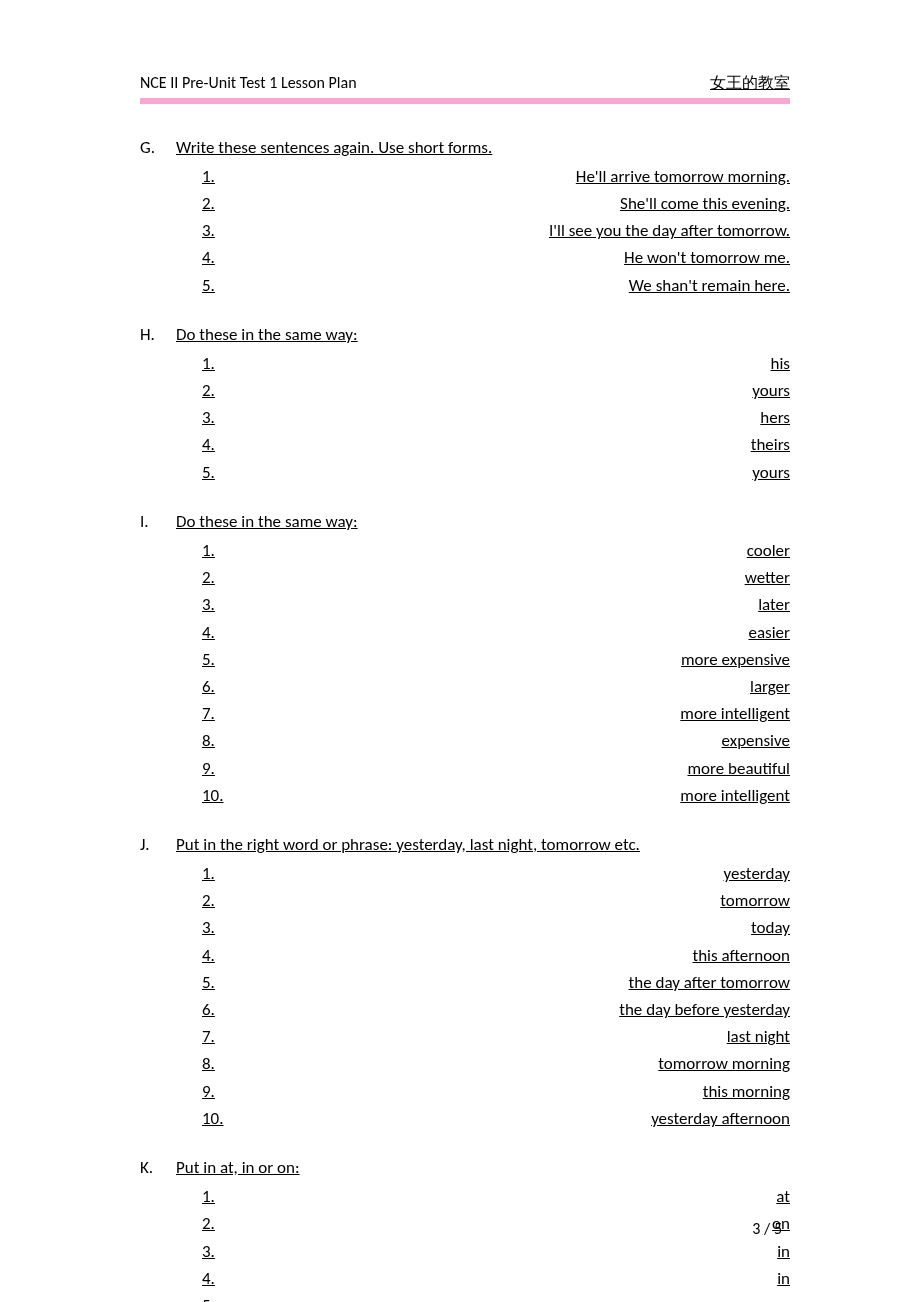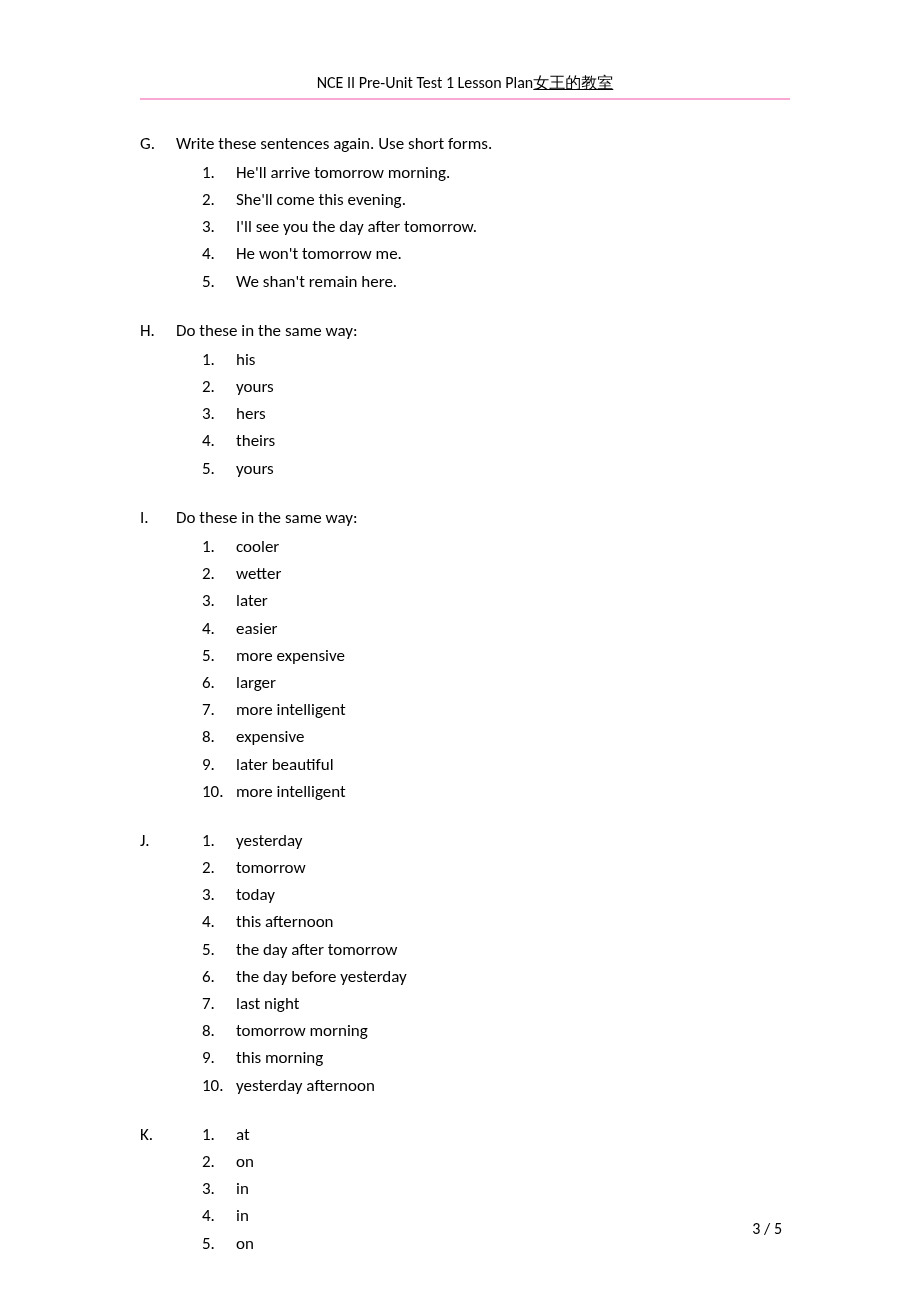--- a/index.html
+++ b/index.html
@@ -13,54 +13,56 @@
     width: 920px;
     height: 1302px;
     position: relative;
     box-sizing: border-box;
     padding: 70px 130px 0 140px;
     font-size: 17px;
     line-height: 1.6;
   }
   .header-row {
     display: flex;
-    justify-content: center;
-    border-bottom: 2px solid #f9a8d4;
+    justify-content: space-between;
+    border-bottom: 6px solid #f9a8d4;
     padding-bottom: 2px;
     margin-bottom: 30px;
     font-size: 16px;
   }
   .header-right {
     font-family: "Microsoft YaHei", "SimSun", sans-serif;
     text-decoration: underline;
   }
   .section {
     display: flex;
     margin-bottom: 22px;
   }
   .section-letter {
     width: 36px;
     flex-shrink: 0;
   }
   .section-body {
     flex: 1;
+    text-decoration: underline;
   }
   .prompt {
     margin-bottom: 2px;
   }
   .item-row {
     display: flex;
     padding-left: 26px;
   }
   .item-num {
     width: 34px;
     flex-shrink: 0;
   }
   .item-text {
     flex: 1;
+    text-align: right;
   }
   .page-number {
     position: absolute;
     bottom: 60px;
     right: 138px;
     font-size: 16px;
   }
 </style>
 </head>
 <body>
@@ -156,31 +158,32 @@
           <div class="item-row">
             <div class="item-num">7.</div>
             <div class="item-text">more intelligent</div>
           </div>
           <div class="item-row">
             <div class="item-num">8.</div>
             <div class="item-text">expensive</div>
           </div>
           <div class="item-row">
             <div class="item-num">9.</div>
-            <div class="item-text">later beautiful</div>
+            <div class="item-text">more beautiful</div>
           </div>
           <div class="item-row">
             <div class="item-num">10.</div>
             <div class="item-text">more intelligent</div>
           </div>
         </div>
       </div>
       <div class="section">
         <div class="section-letter">J.</div>
         <div class="section-body">
+          <div class="prompt">Put in the right word or phrase: yesterday, last night, tomorrow etc.</div>
           <div class="item-row">
             <div class="item-num">1.</div>
             <div class="item-text">yesterday</div>
           </div>
           <div class="item-row">
             <div class="item-num">2.</div>
             <div class="item-text">tomorrow</div>
           </div>
           <div class="item-row">
             <div class="item-num">3.</div>
@@ -212,20 +215,21 @@
           </div>
           <div class="item-row">
             <div class="item-num">10.</div>
             <div class="item-text">yesterday afternoon</div>
           </div>
         </div>
       </div>
       <div class="section">
         <div class="section-letter">K.</div>
         <div class="section-body">
+          <div class="prompt">Put in at, in or on:</div>
           <div class="item-row">
             <div class="item-num">1.</div>
             <div class="item-text">at</div>
           </div>
           <div class="item-row">
             <div class="item-num">2.</div>
             <div class="item-text">on</div>
           </div>
           <div class="item-row">
             <div class="item-num">3.</div>

